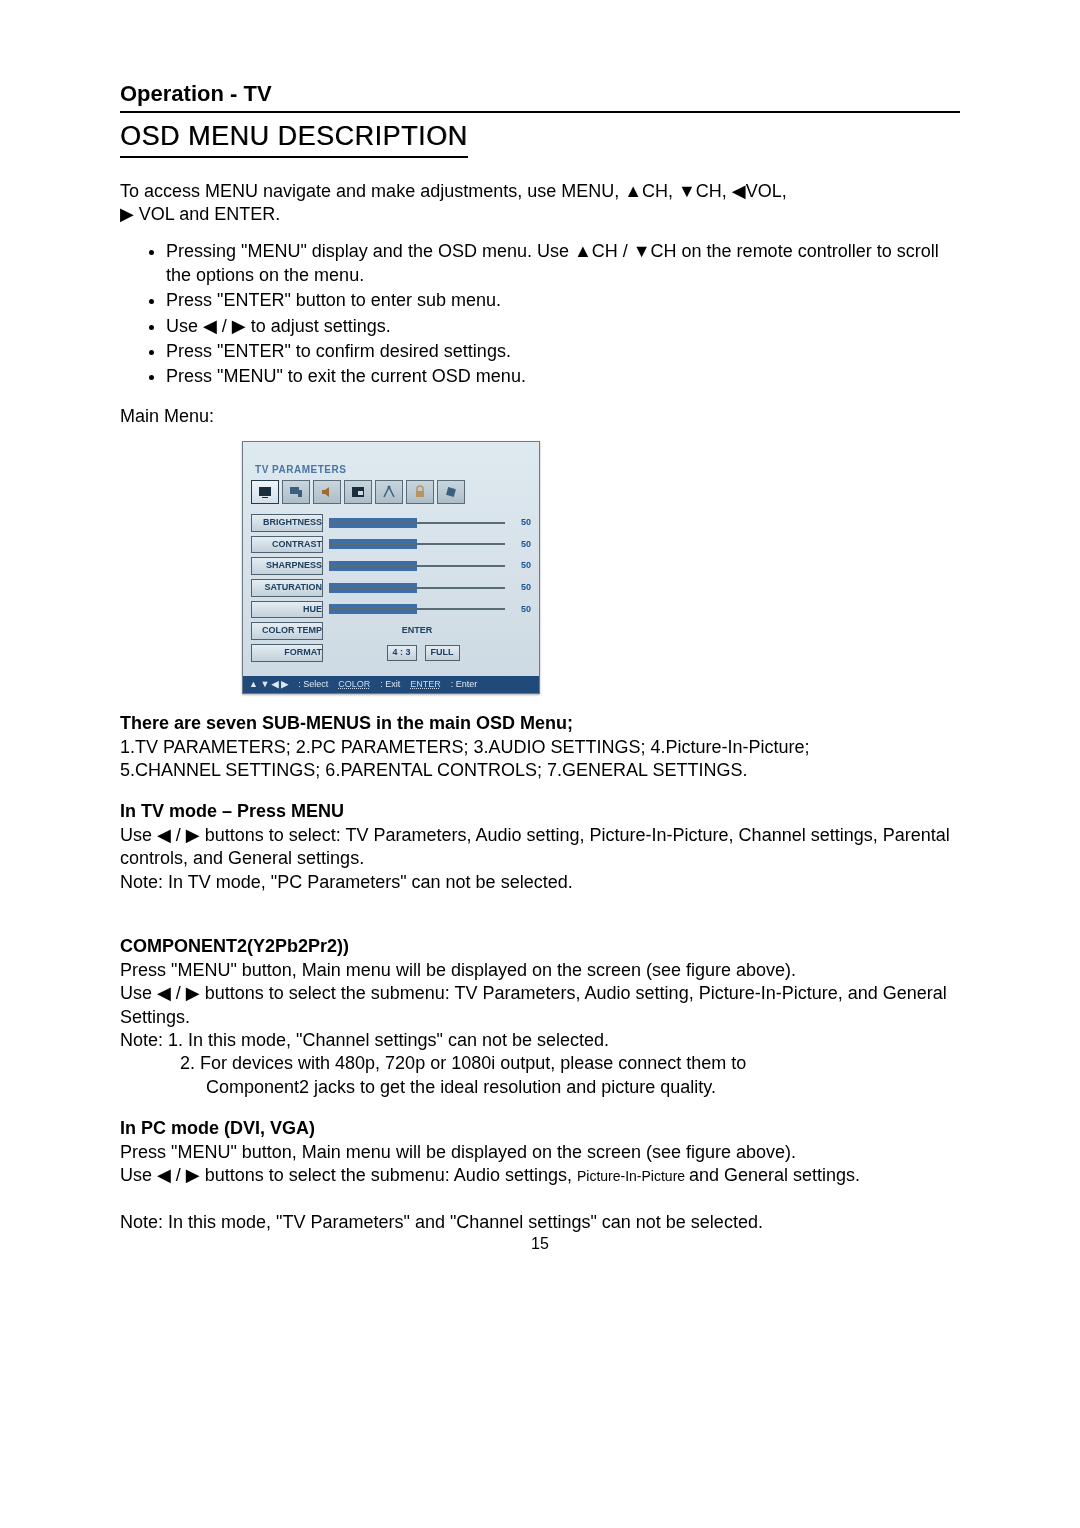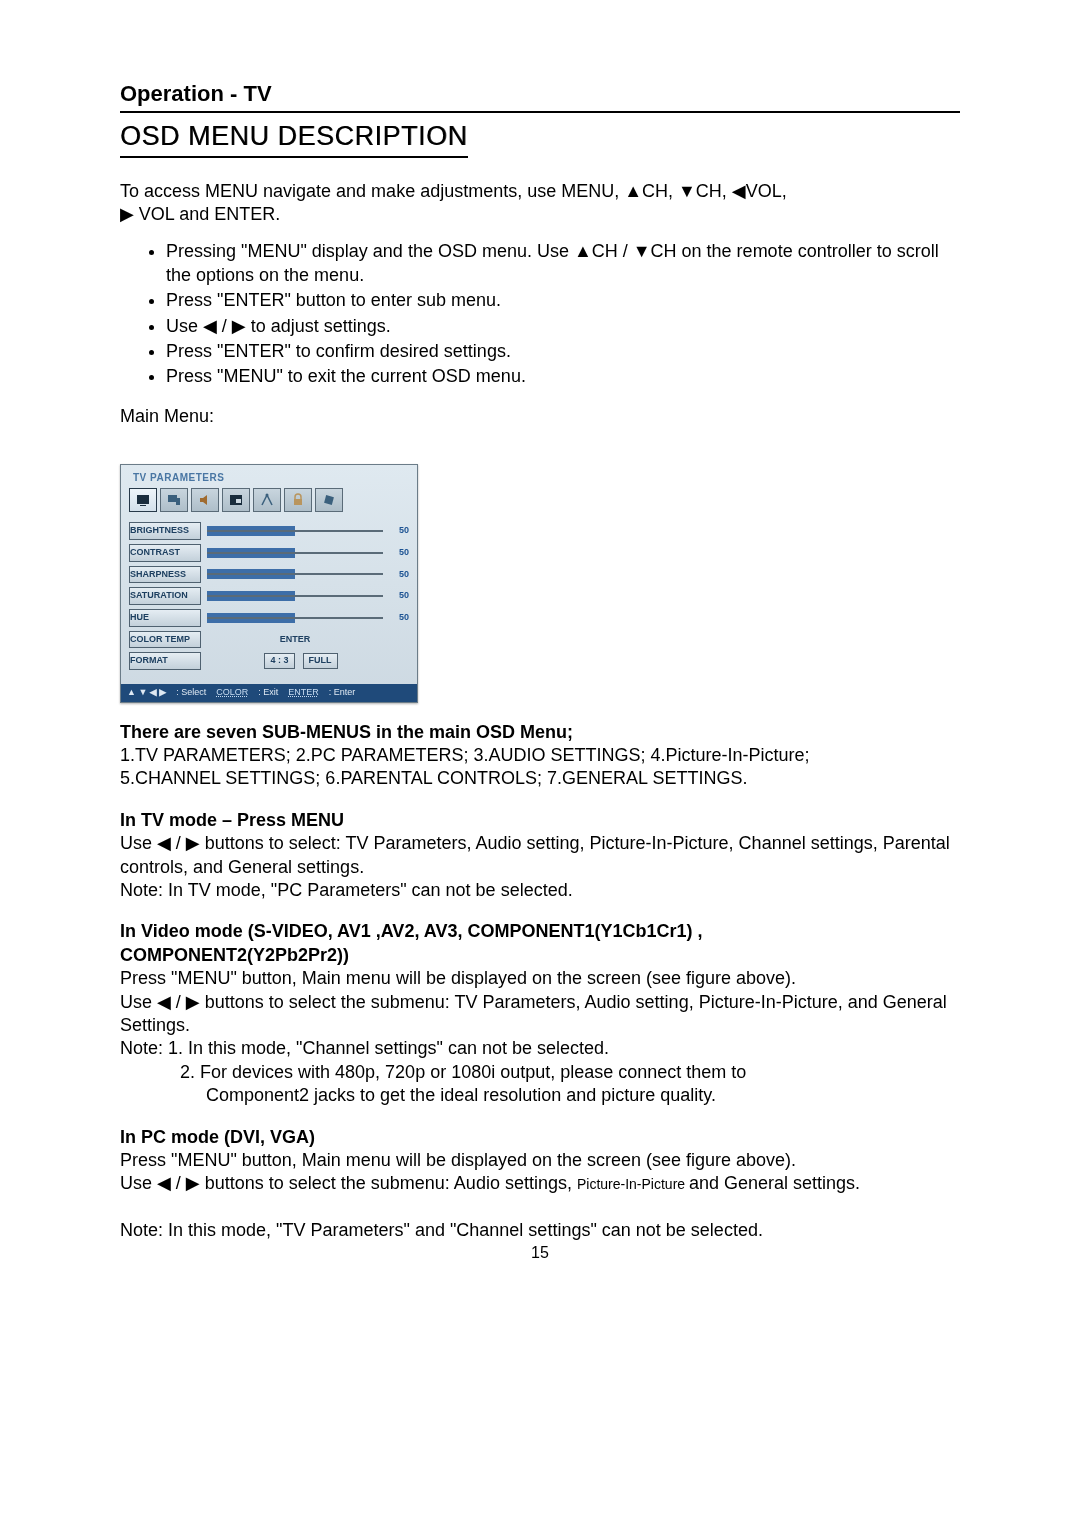--- a/index.html
+++ b/index.html
@@ -37,51 +37,52 @@
     .intro {
       margin-top: 22px;
     }
     .bold { font-weight: normal; }
     ul.bullets {
       list-style: disc;
       margin: 14px 0 16px 46px;
       padding: 0;
     }
     ul.bullets li { margin: 2px 0; }
-    .mainmenu-row { display: flex; align-items: flex-start; gap: 36px; margin-top: 8px; flex-direction: column; }
+    .mainmenu-row { display: flex; align-items: flex-start; gap: 28px; margin-top: 8px; }
     .subhead { font-weight: bold; margin-top: 18px; }
     .para { margin-top: 0; }
 
     
     .osd {
       width: 280px;
       background: linear-gradient(#dfe9f0 0%, #cdd9e2 100%);
       border: 1px solid #6b7c88;
-      padding: 6px 8px 4px 8px;
+      padding: 21px 8px 4px 8px;
       box-shadow: 0 1px 2px rgba(0,0,0,0.3);
       font-size: 10px;
       color: #25456a;
+      margin-top: 36px;
     }
     .osd-title { color:#4976a3; font-weight:bold; font-size:10px; margin:0 0 4px 4px; letter-spacing:0.5px;}
     .osd-icons { display:flex; gap:3px; margin-bottom:10px; }
     .osd-icon {
       width: 28px; height: 24px;
       background: linear-gradient(#c8d5de,#aebec9);
       border:1px solid #5a6b78;
       box-sizing:border-box;
       display:flex; align-items:center; justify-content:center;
     }
     .osd-icon.active { background: linear-gradient(#eef5fa,#d3e0ea); border-color:#273949;}
     .osd-icon svg { width:16px; height:16px; }
     .osd-row { display:flex; align-items:center; margin:4px 0; font-size:9px; }
     .osd-label {
       width:70px;
       border:1px solid #4f6170;
       background: linear-gradient(#e5edf3,#c3d0da);
-      text-align:left;
+      text-align:right;
       padding:2px 0;
       color:#1d3f60;
       font-weight:bold;
     }
     .osd-slider { flex:1; margin:0 6px; height:10px; position:relative; }
     .osd-slider-track { position:absolute; left:0; right:0; top:4px; height:2px; background:#5a6b78; }
     .osd-slider-fill { position:absolute; left:0; top:0; height:10px; background:#3d6ea8; }
     .osd-val { width:20px; text-align:right; color:#1d5393; font-weight:bold; }
     .osd-enter { flex:1; text-align:center; color:#1d3f60; font-weight:bold; font-size:9px;}
     .osd-fmt-btn {
@@ -243,21 +244,21 @@
 
 <div class="subhead">There are seven SUB-MENUS in the main OSD Menu;</div>
 <div class="para">1.TV PARAMETERS; 2.PC PARAMETERS; 3.AUDIO SETTINGS; 4.Picture-In-Picture;</div>
 <div class="para">5.CHANNEL SETTINGS; 6.PARENTAL CONTROLS; 7.GENERAL SETTINGS.</div>
 
 <div class="subhead">In TV mode – Press MENU</div>
 <div class="para">Use ◀ / ▶ buttons to select: TV Parameters, Audio setting, Picture-In-Picture, Channel settings, Parental controls, and General settings.</div>
 <div class="para">Note: In TV mode, "PC Parameters" can not be selected.</div>
 
 <div class="subhead">
-  <span>In Video mode (S-VIDEO, AV1 ,AV2, AV3, COMPONENT1(Y1Cb1Cr1) ,</span><br>
+  <br>
   <span>COMPONENT2(Y2Pb2Pr2))</span>
 </div>
 <div class="para">Press "MENU" button, Main menu will be displayed on the screen (see figure above).</div>
 <div class="para">Use   ◀ / ▶ buttons to select the submenu: TV Parameters, Audio setting, Picture-In-Picture, and General Settings.</div>
 <div class="para">Note: 1. In this mode, "Channel settings" can not be selected.</div>
 <div class="para indent-note">2. For devices with 480p, 720p or 1080i output, please connect them to</div>
 <div class="para indent-note2">Component2 jacks to get the ideal resolution and picture quality.</div>
 
 <div class="subhead">In PC mode (DVI, VGA)</div>
 <div class="para">Press "MENU" button, Main menu will be displayed on the screen (see figure above).</div>

